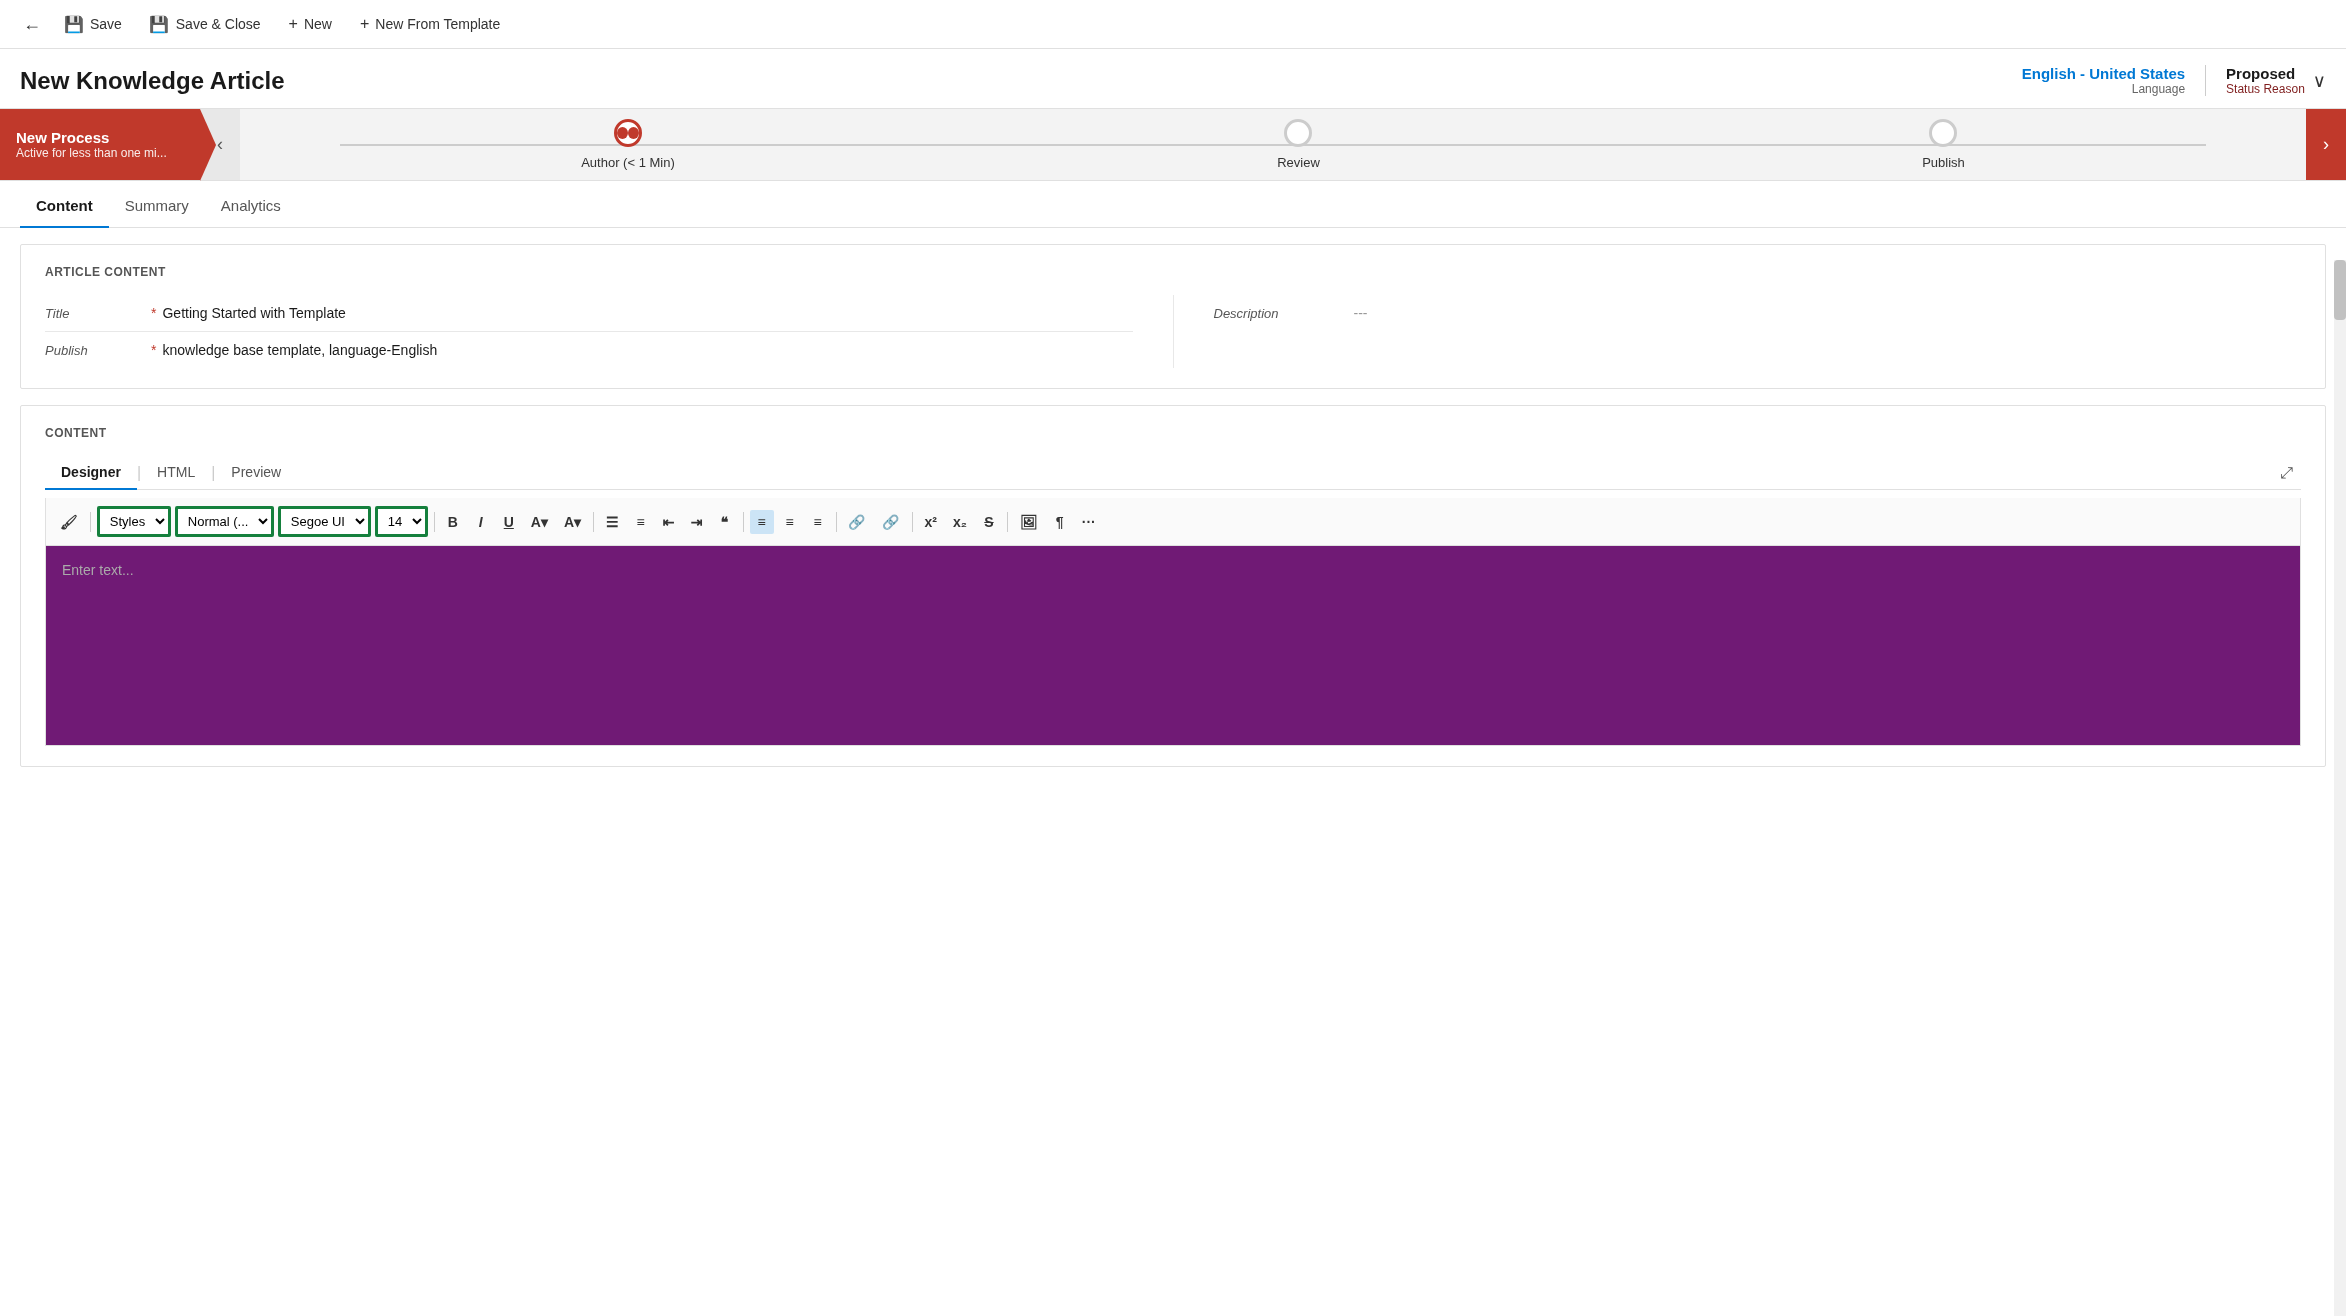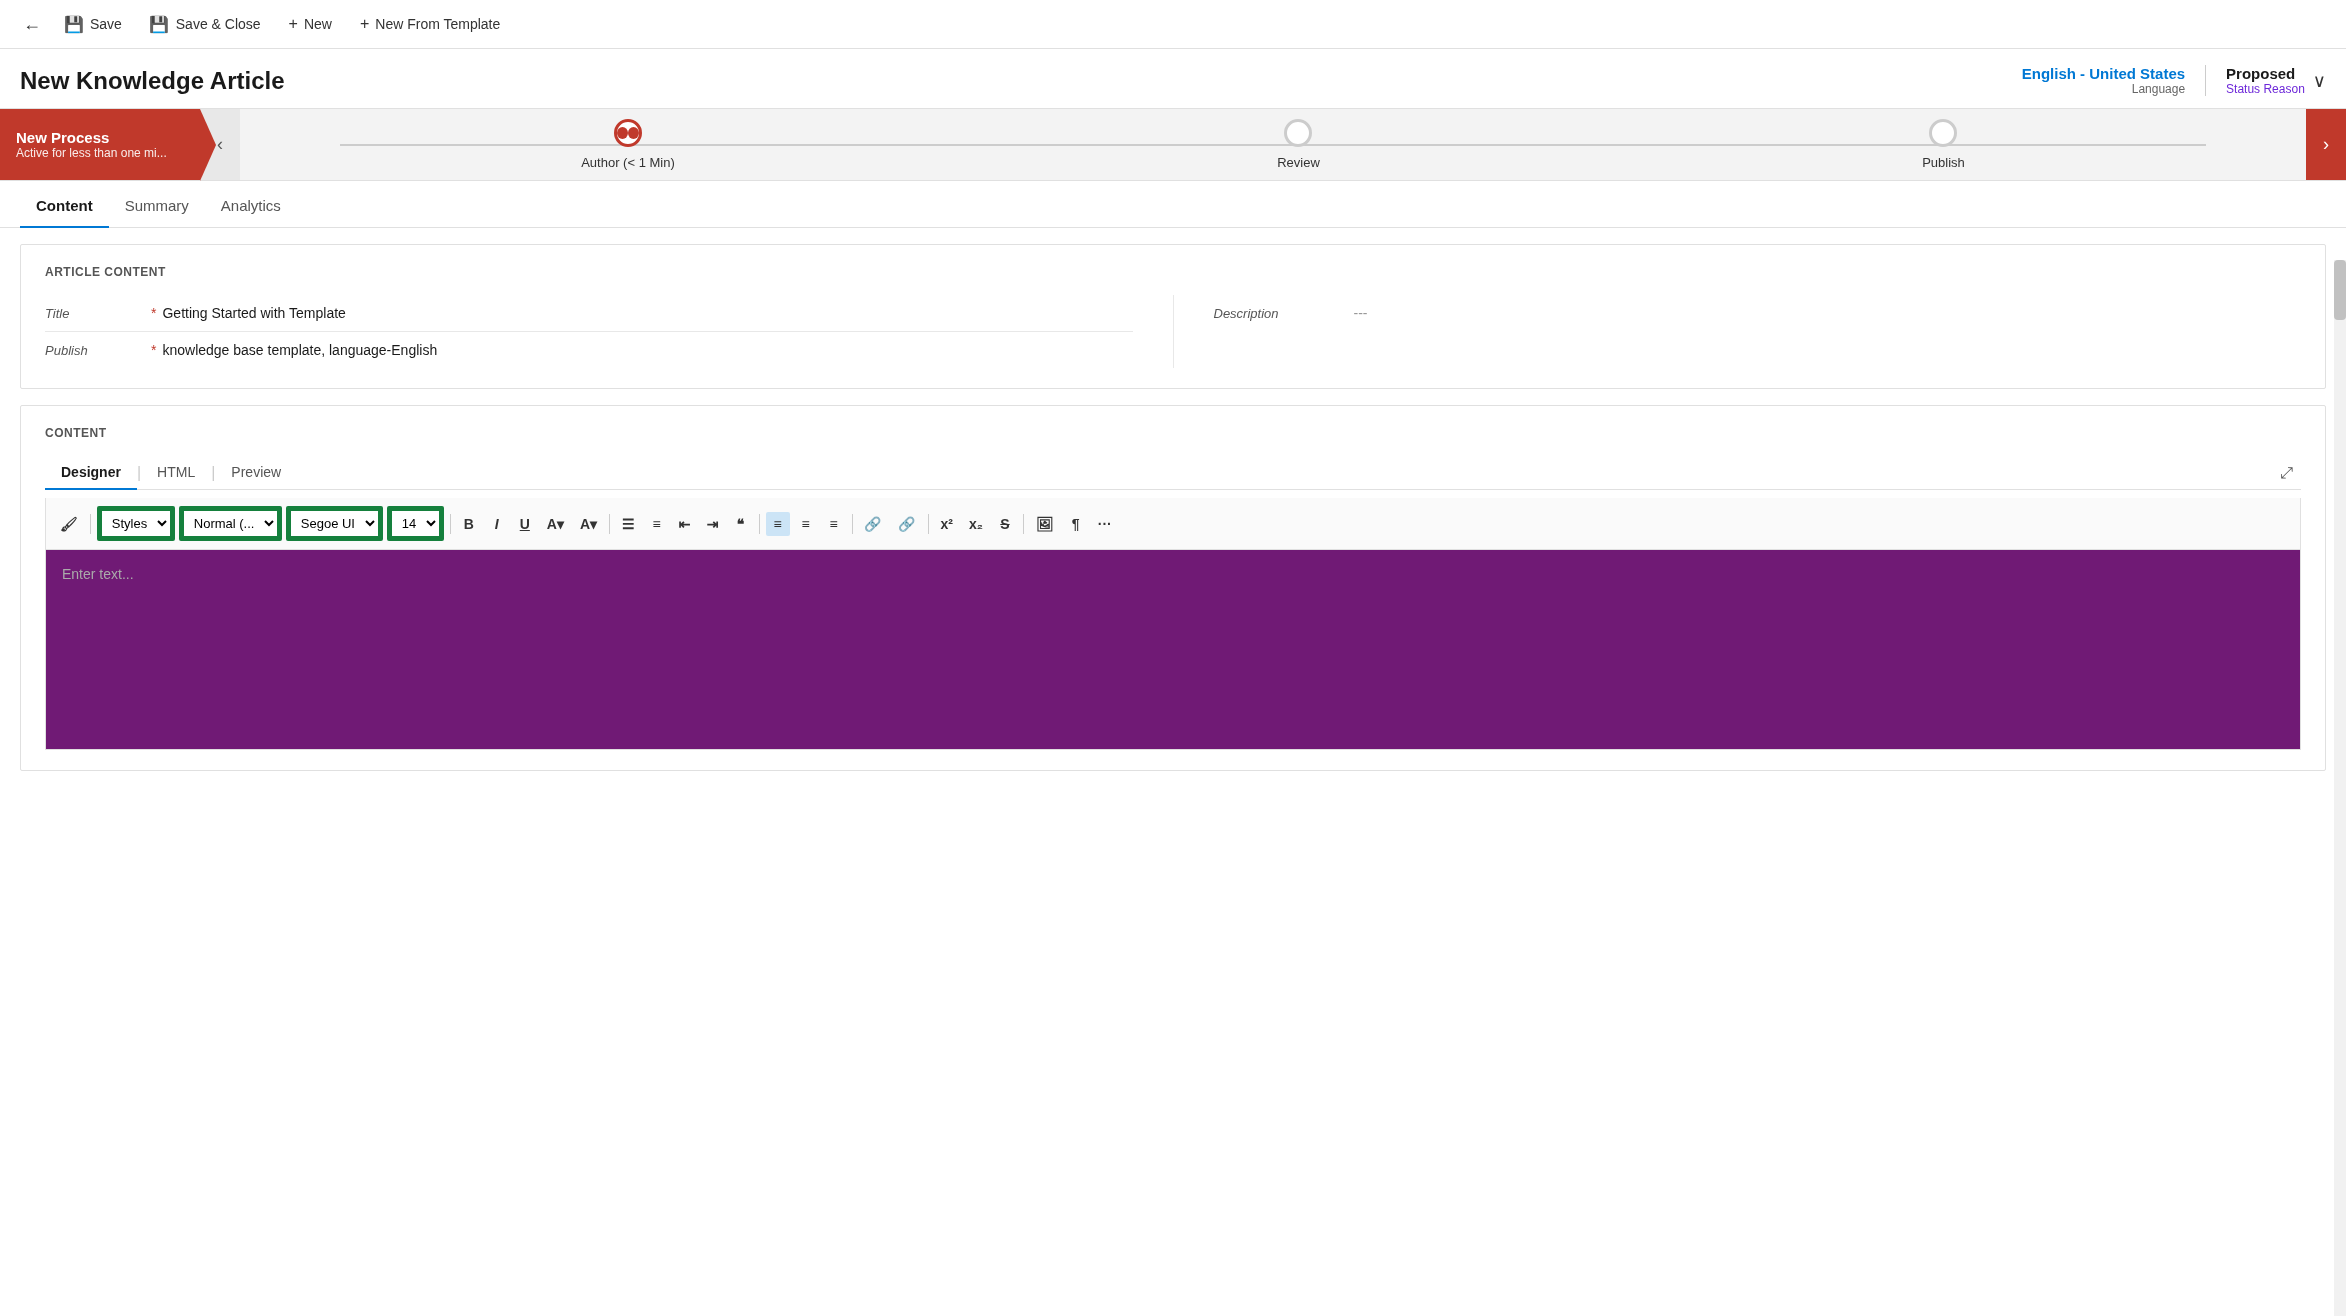--- a/index.html
+++ b/index.html
@@ -82,21 +82,21 @@
       gap: 8px;
     }
     .status-text-group { }
     .status-value {
       font-size: 15px;
       font-weight: 600;
       color: #1a1a1a;
     }
     .status-label {
       font-size: 12px;
-      color: #6d28d9;
+      color: #7f1d1d;
     }
     .status-chevron {
       font-size: 18px;
       color: #333;
       cursor: pointer;
     }
 
     
     .process-bar {
       display: flex;
@@ -316,21 +316,21 @@
       align-items: center;
       padding: 8px;
       border: 1px solid #e0e0e0;
       border-top: none;
       gap: 4px;
       flex-wrap: wrap;
       background: #fafafa;
     }
     .toolbar-select {
       padding: 4px 6px;
-      border: 5px solid #15803d;
+      border: 3px solid #15803d;
       border-radius: 2px;
       font-size: 13px;
       background: #fff;
       cursor: pointer;
     }
     .toolbar-icon-btn {
       padding: 4px 6px;
       border: none;
       background: none;
       cursor: pointer;

